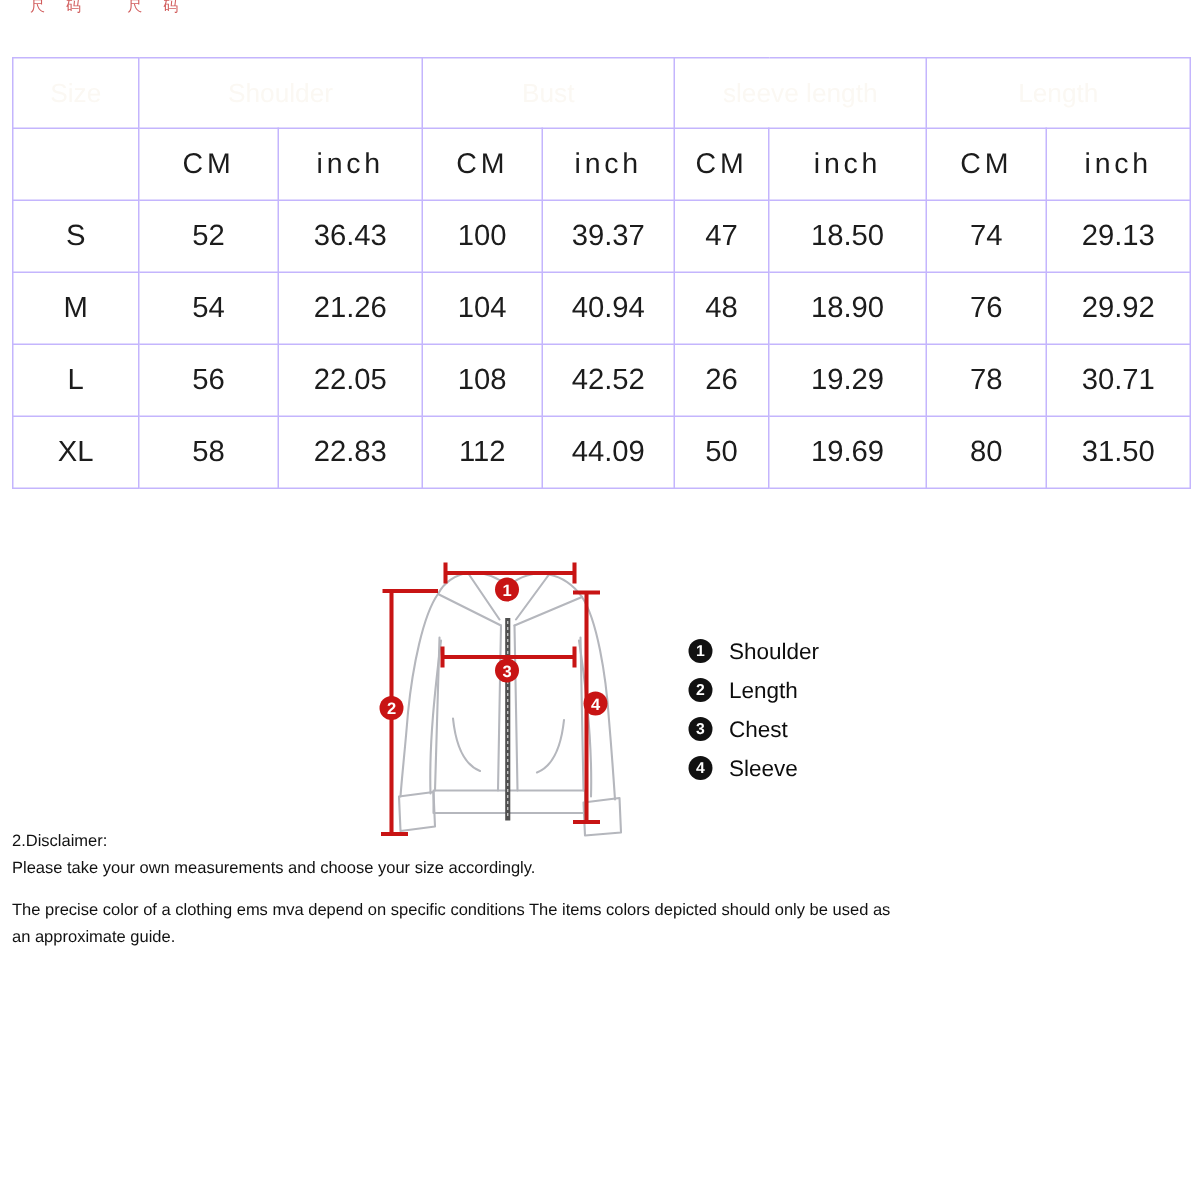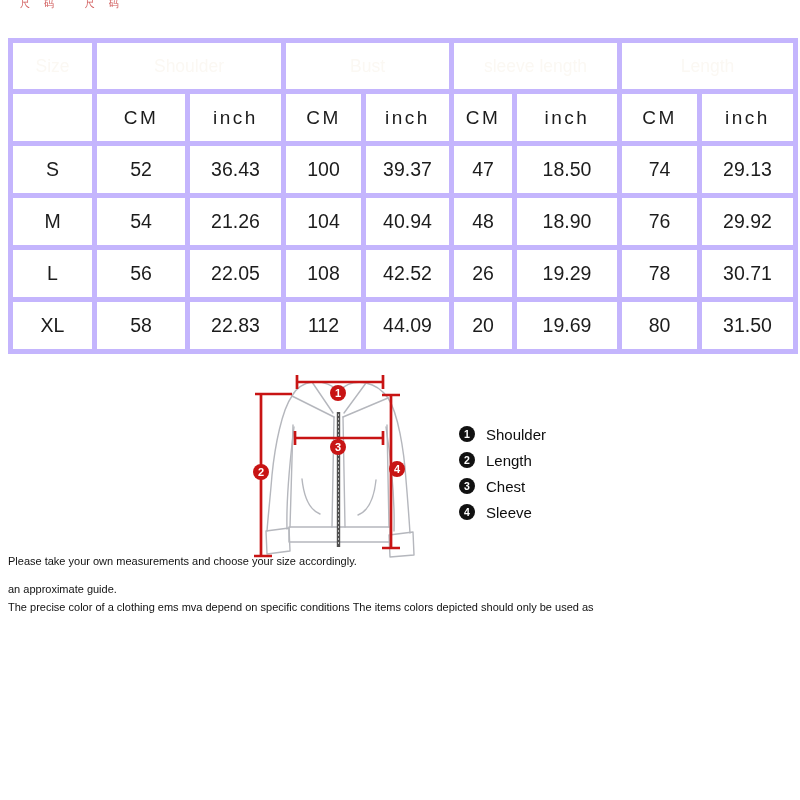--- a/index.html
+++ b/index.html
@@ -9,21 +9,21 @@
   }
   
   .top-marks{position:absolute;left:20px;top:-3px;font-size:10px;color:#c94040;letter-spacing:14px;opacity:.85;}
 
   
   table.size-table{
     position:absolute;left:8px;top:38px;width:785px;
     border-collapse:collapse;table-layout:fixed;
   }
   table.size-table td,table.size-table th{
-    border:5px solid #c4b5fd;text-align:center;vertical-align:middle;padding:0;
+    border:1px solid #c4b5fd;text-align:center;vertical-align:middle;padding:0;
     background:#ffffff;
   }
   th.grp{
     height:46px;background:#cfa077;color:#fbf8f3;font-weight:400;font-size:17.5px;
     border-color:#d8b28d;
   }
   th.grp.first{border-top-left-radius:4px;}
   th.grp.last{border-top-right-radius:4px;}
   tr.units td{height:47px;font-size:19px;letter-spacing:2.5px;}
   tr.datarow td{height:47px;font-size:19.5px;}
@@ -120,21 +120,21 @@
     <td>19.29</td>
     <td>78</td>
     <td>30.71</td>
   </tr>
   <tr class="datarow">
     <td>XL</td>
     <td>58</td>
     <td>22.83</td>
     <td>112</td>
     <td>44.09</td>
-    <td>20</td>
+    <td>50</td>
     <td>19.69</td>
     <td>80</td>
     <td>31.50</td>
   </tr>
 </tbody>
   </table>
 
 <div class="diagram-wrap">
   <svg width="330" height="215" viewBox="0 0 330 215">
 
@@ -198,19 +198,20 @@
     <span class="llabel">Chest</span>
   </div>
   <div class="legend-item">
     <span class="lnum">4</span>
     <span class="llabel">Sleeve</span>
   </div>
 </div>
 
 <div class="notes">
   <div class="note-section">
+    <div class="note-line">2.Disclaimer:</div>
     <div class="note-line">Please take your own measurements and choose your size accordingly.</div>
   </div>
   <div class="note-section">
+    <div class="note-line">The precise color of a clothing ems mva depend on specific conditions The items colors depicted should only be used as</div>
     <div class="note-line">an approximate guide.</div>
-    <div class="note-line">The precise color of a clothing ems mva depend on specific conditions The items colors depicted should only be used as</div>
   </div>
 </div>
 
 </body></html>

